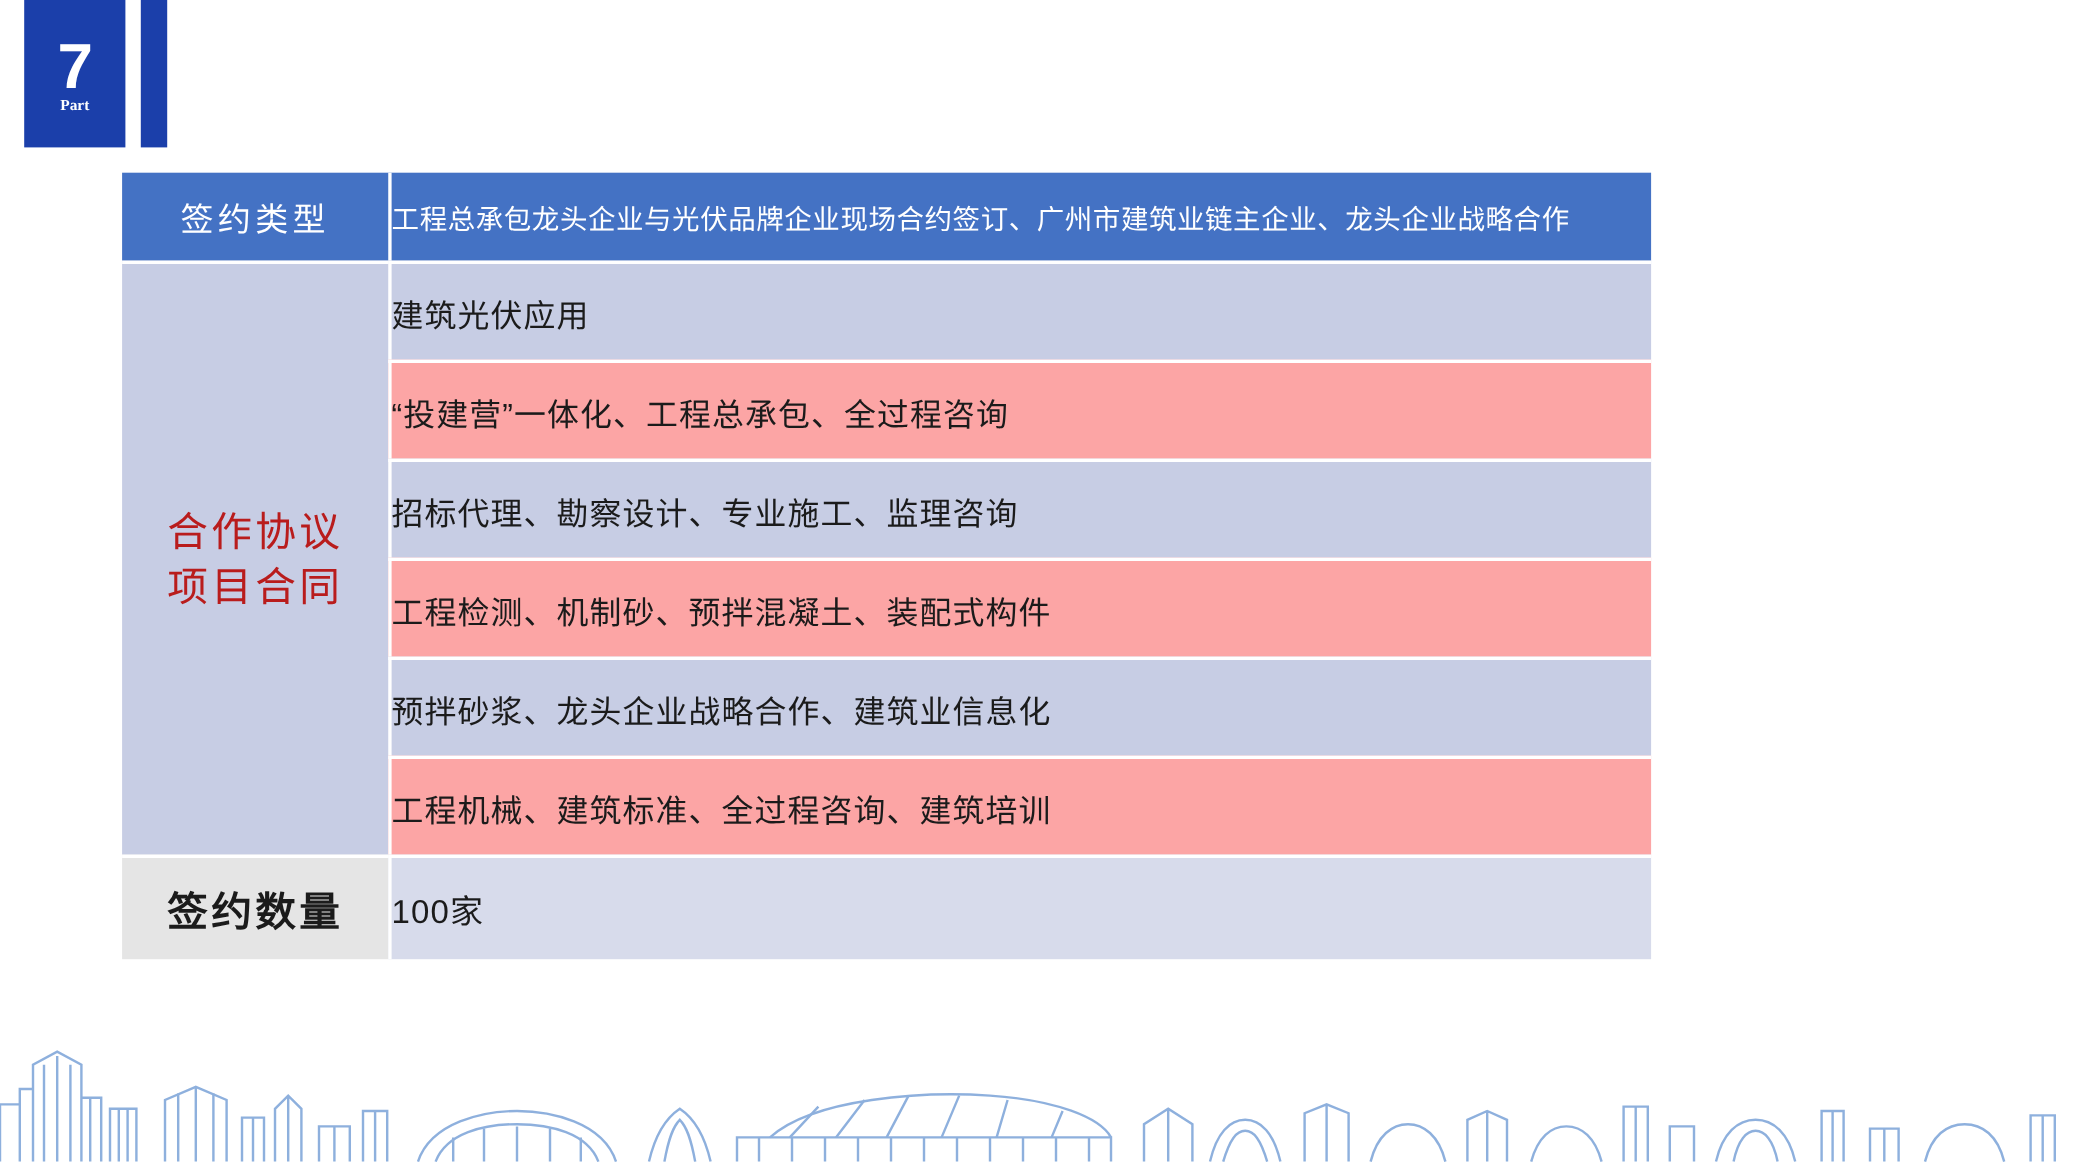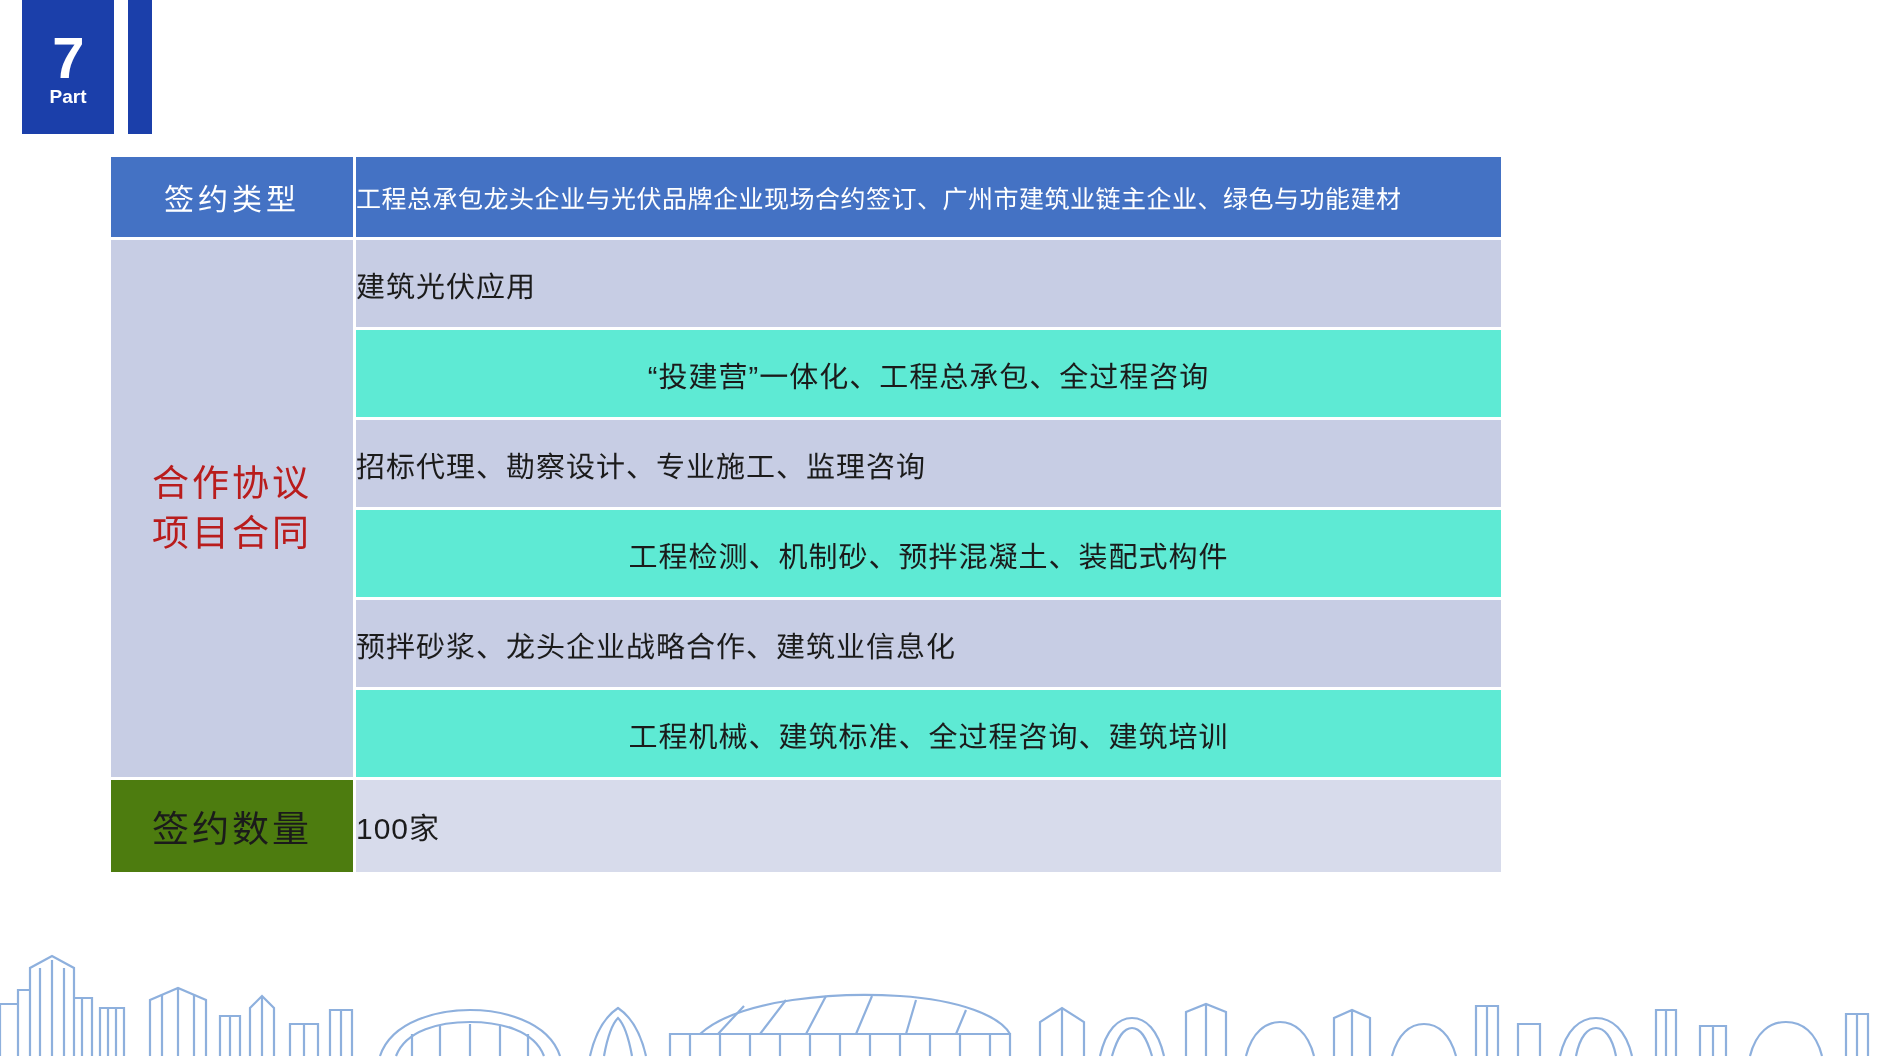--- a/index.html
+++ b/index.html
@@ -38,24 +38,25 @@
     box-sizing: border-box;
     padding-top: 6px;
   }
   .part-number {
     font-size: 58px;
     font-weight: 700;
     line-height: 0.9;
     letter-spacing: -1px;
   }
   .part-word {
-    font-size: 19px;
+    font-size: 14px;
     font-weight: 600;
     line-height: 1.1;
     margin-top: 2px;
+    font-family: Liberation Serif, serif;
   }
   .title-bar {
     width: 24px;
     height: 134px;
     background: #1b3faa;
     margin-left: 14px;
   }
   .slide-title {
     font-size: 59px;
     font-weight: 700;
@@ -119,29 +120,30 @@
   .item-cell {
     height: 87px;
     padding-left: 52px;
     font-size: 29px;
     letter-spacing: 1px;
     color: #1b1b1b;
     border-left: 3px solid #ffffff;
     border-top: 3px solid #ffffff;
   }
   .band-dark  { background: #c7cde4; }
-  .band-light { background: #5eead4; text-align: center; }
+  .band-light { background: #fca5a5; }
 
   .count-label {
-    background: #4d7c0f;
+    background: #e5e5e5;
     text-align: center;
     font-size: 37px;
     letter-spacing: 3px;
     height: 92px;
     border-top: 3px solid #ffffff;
+    font-weight: bold;
   }
   .count-value {
     background: #d7dbeb;
     font-size: 30px;
     padding-left: 52px;
     letter-spacing: 1px;
     height: 92px;
     border-left: 3px solid #ffffff;
     border-top: 3px solid #ffffff;
     margin-left: 38px;
@@ -170,21 +172,21 @@
 
 <div class="table-wrap">
   <table class="tbl">
     <colgroup>
       <col class="col-label">
       <col>
     </colgroup>
     <tbody>
       <tr>
         <td class="hdr-label">签约类型</td>
-        <td class="hdr-value">工程总承包龙头企业与光伏品牌企业现场合约签订、广州市建筑业链主企业、绿色与功能建材</td>
+        <td class="hdr-value">工程总承包龙头企业与光伏品牌企业现场合约签订、广州市建筑业链主企业、龙头企业战略合作</td>
       </tr>
 
       <tr>
         <td class="side-label" rowspan="6">
           <span>合作协议</span>
           <span class="line2">项目合同</span>
         </td>
         <td class="item-cell band-dark">建筑光伏应用</td>
       </tr>
       <tr>

